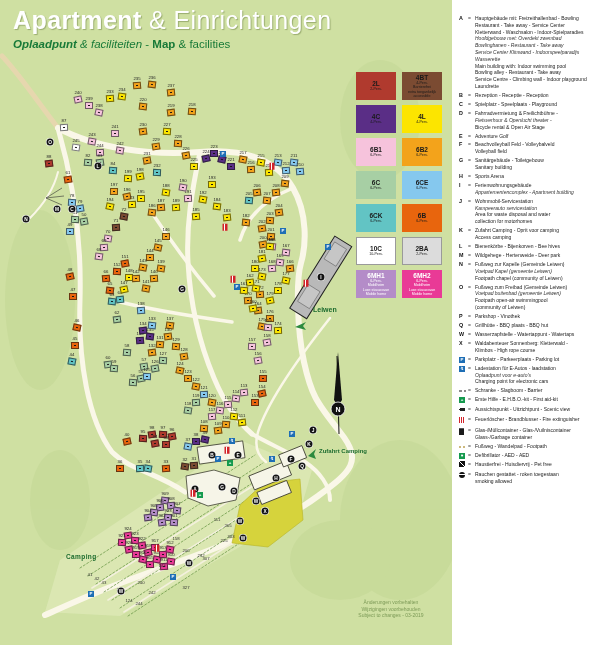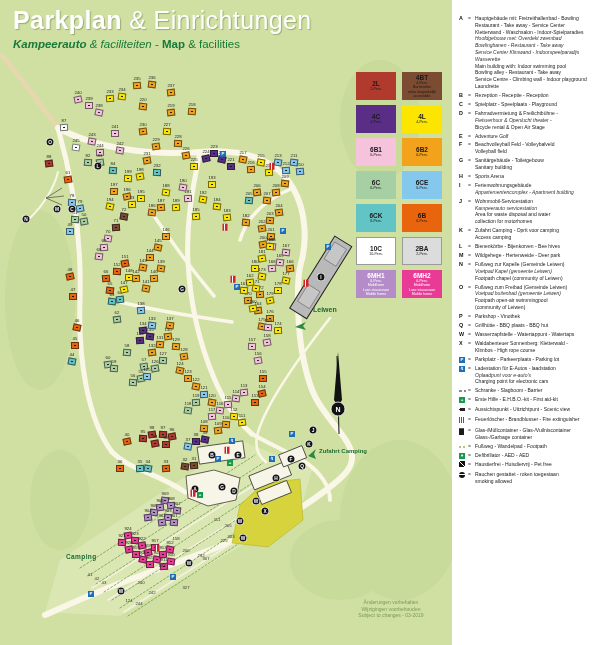--- a/index.html
+++ b/index.html
@@ -690,22 +690,22 @@
     </div>
 
   <div id="footnote">
       <div class="fline">Änderungen vorbehalten</div>
       <div class="fline">Wijzigingen voorbehouden</div>
       <div class="fline">Subject to changes - 03-2019</div>
     </div>
 </div>
 
 <div id="header">
-  <h1 id="title"><span class="bd">Parkplan</span><span> &amp; Einrichtungen</span></h1>
-  <p id="subtitle"><span class="bi">Kampeerauto</span><span class="it"> &amp; faciliteiten</span><span> - </span><span class="bd">Map</span><span> &amp; facilities</span></p>
+  <h1 id="title"><span class="bd">Apartment</span><span> &amp; Einrichtungen</span></h1>
+  <p id="subtitle"><span class="bi">Oplaadpunt</span><span class="it"> &amp; faciliteiten</span><span> - </span><span class="bd">Map</span><span> &amp; facilities</span></p>
 </div>
 
 <div id="sidebar">
   <div id="entries">
       <div class="entry">
         <div class="esym">A</div>
         <div class="eeq">=</div>
         <div class="elines">
           <div class="eline">Hauptgebäude mit: Freizeithallenbad - Bowling</div>
           <div class="eline">Restaurant - Take away - Service Center</div>

